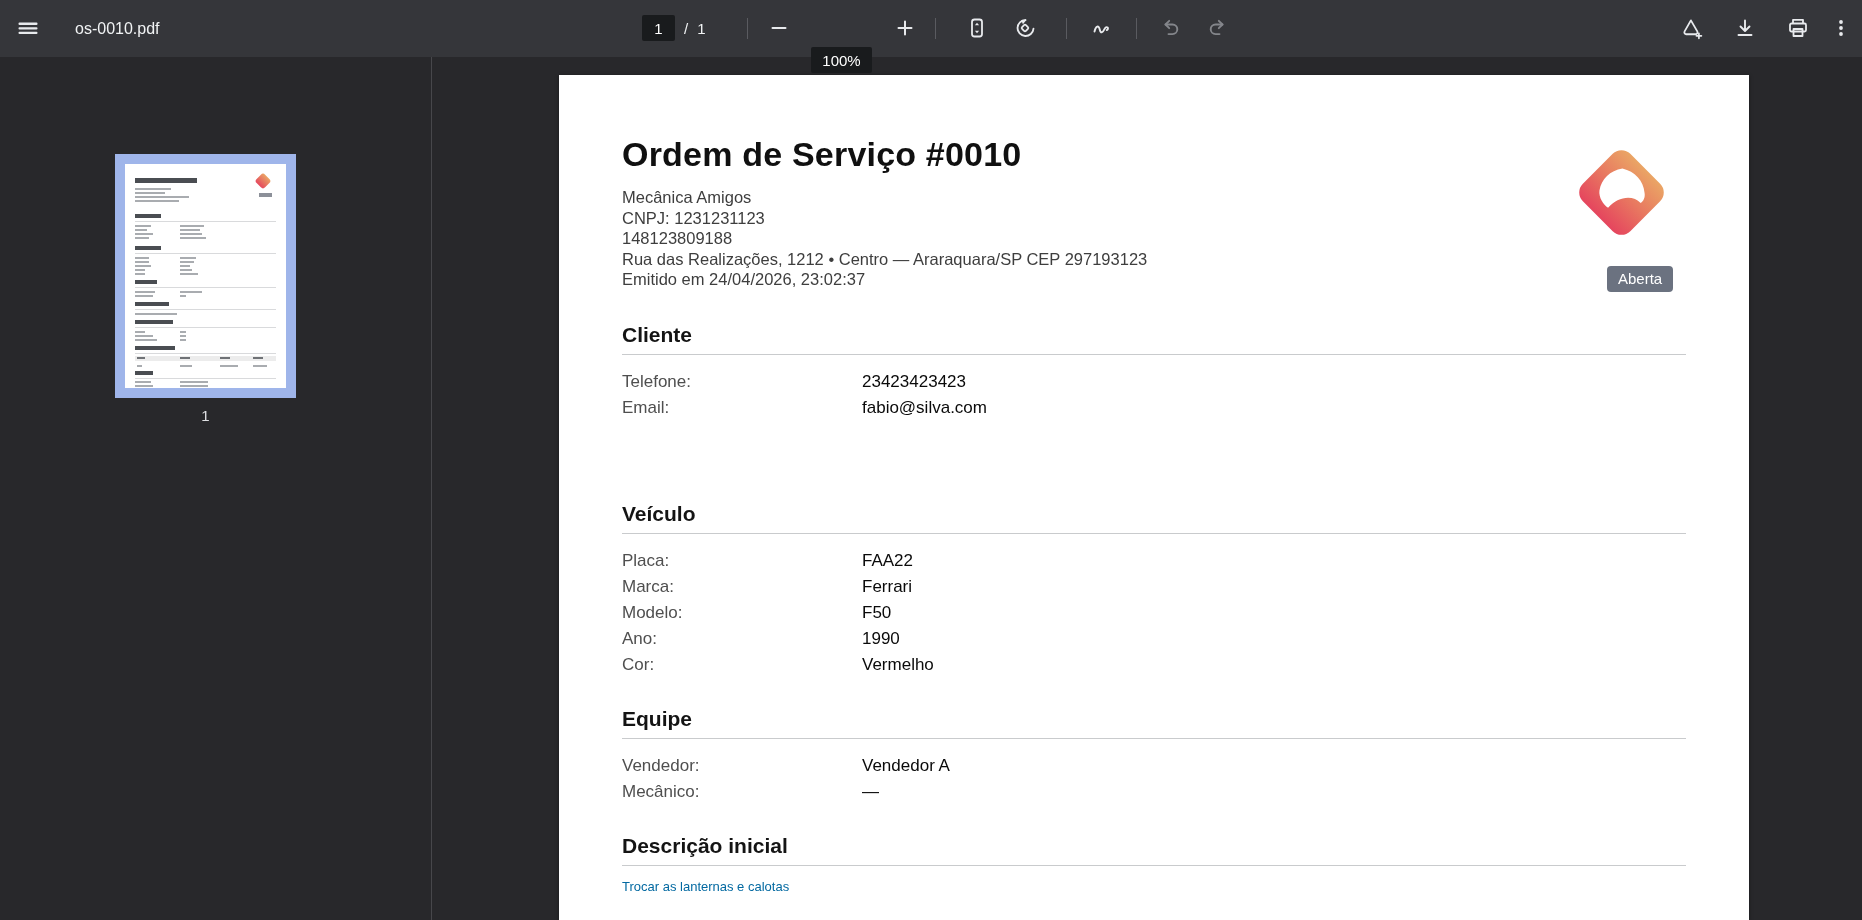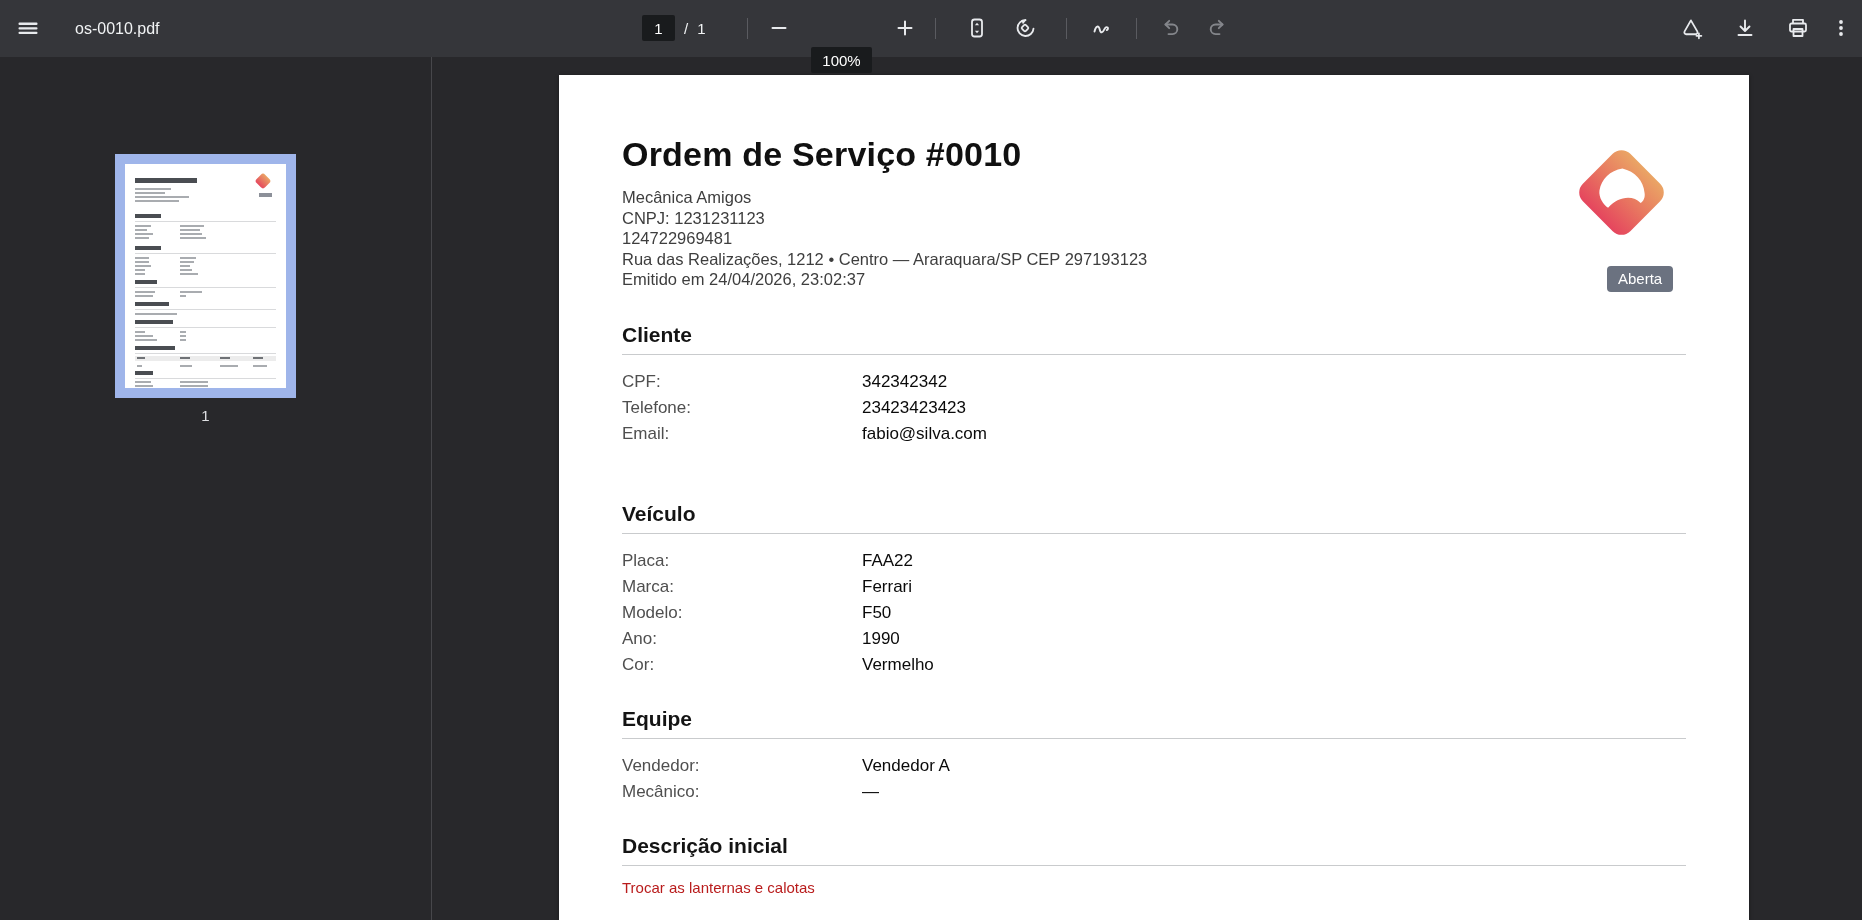--- a/index.html
+++ b/index.html
@@ -43,21 +43,21 @@
   .company{position:absolute;left:63px;top:112px;font-size:16.5px;line-height:20.5px;color:#3e3e3e;}
   .logo-wrap{position:absolute;left:1005px;top:60px;width:115px;height:115px;}
   .status-badge{position:absolute;left:1048px;top:191px;height:26px;line-height:26px;padding:0 11px;border-radius:4px;
                 color:#fff;font-size:15px;}
   .sec-head{position:absolute;left:63px;width:1064px;font-size:21px;font-weight:700;color:#141414;
             padding-bottom:7px;border-bottom:1px solid #c9cbcd;}
   .rows{position:absolute;left:63px;font-size:17px;}
   .row{height:26px;line-height:26px;}
   .row .lbl{display:inline-block;width:240px;color:#4f4f4f;}
   .row .val{color:#0a0a0a;}
-  .desc-text{position:absolute;left:63px;top:804px;font-size:15px;color:#b91c1c;}
+  .desc-text{position:absolute;left:63px;top:804px;font-size:13px;color:#0369a1;}
 </style>
 </head>
 <body>
 
 <div class="toolbar">
   <button class="tb-btn" style="left:12px" title="Menu">
     <svg width="24" height="24" viewBox="0 0 24 24" fill="currentColor">
         <rect x="2.5" y="6.6" width="19" height="2.3" rx="1"></rect>
         <rect x="2.5" y="11.2" width="19" height="2.3" rx="1"></rect>
         <rect x="2.5" y="15.8" width="19" height="2.3" rx="1"></rect>
@@ -227,21 +227,21 @@
 </div>
 <div class="side-divider"></div>
 
 <div class="pdf-page">
 
   <div class="doc-title">Ordem de Serviço #0010</div>
 
   <div class="company">
     <div>Mecânica Amigos</div>
     <div>CNPJ: 1231231123</div>
-    <div>124722969481</div>
+    <div>148123809188</div>
     <div>Rua das Realizações, 1212 • Centro — Araraquara/SP CEP 297193123</div>
     <div>Emitido em 24/04/2026, 23:02:37</div>
   </div>
 
   <div class="logo-wrap">
     <svg width="115" height="115" viewBox="0 0 120 120">
       <defs>
         <linearGradient id="lg" x1="0" y1="0" x2="0" y2="1">
           <stop offset="0" stop-color="#eaa565"></stop>
           <stop offset="0.5" stop-color="#e87760"></stop>
@@ -249,21 +249,20 @@
         </linearGradient>
       </defs>
       <rect x="25" y="25" width="70" height="70" rx="13" transform="rotate(45 60 60)" fill="url(#lg)"></rect>
       <path d="M37 58 C39 46 48 37 61 35 C74 38 83 48 84 60 C85 65 83 69 80 71 C72 62 56 64 46 76 C41 73 36 65 37 58 Z" fill="#fff"></path>
     </svg>
   </div>
   <div class="status-badge" style="background:#6b7280">Aberta</div>
 
   <div class="sec-head" style="top:248px">Cliente</div>
   <div class="rows" style="top:294px">
-    <div class="row"><span class="lbl">CPF:</span><span class="val">342342342</span></div>
     <div class="row"><span class="lbl">Telefone:</span><span class="val">23423423423</span></div>
     <div class="row"><span class="lbl">Email:</span><span class="val">fabio@silva.com</span></div>
   </div>
 
   <div class="sec-head" style="top:427px">Veículo</div>
   <div class="rows" style="top:473px">
     <div class="row"><span class="lbl">Placa:</span><span class="val">FAA22</span></div>
     <div class="row"><span class="lbl">Marca:</span><span class="val">Ferrari</span></div>
     <div class="row"><span class="lbl">Modelo:</span><span class="val">F50</span></div>
     <div class="row"><span class="lbl">Ano:</span><span class="val">1990</span></div>

